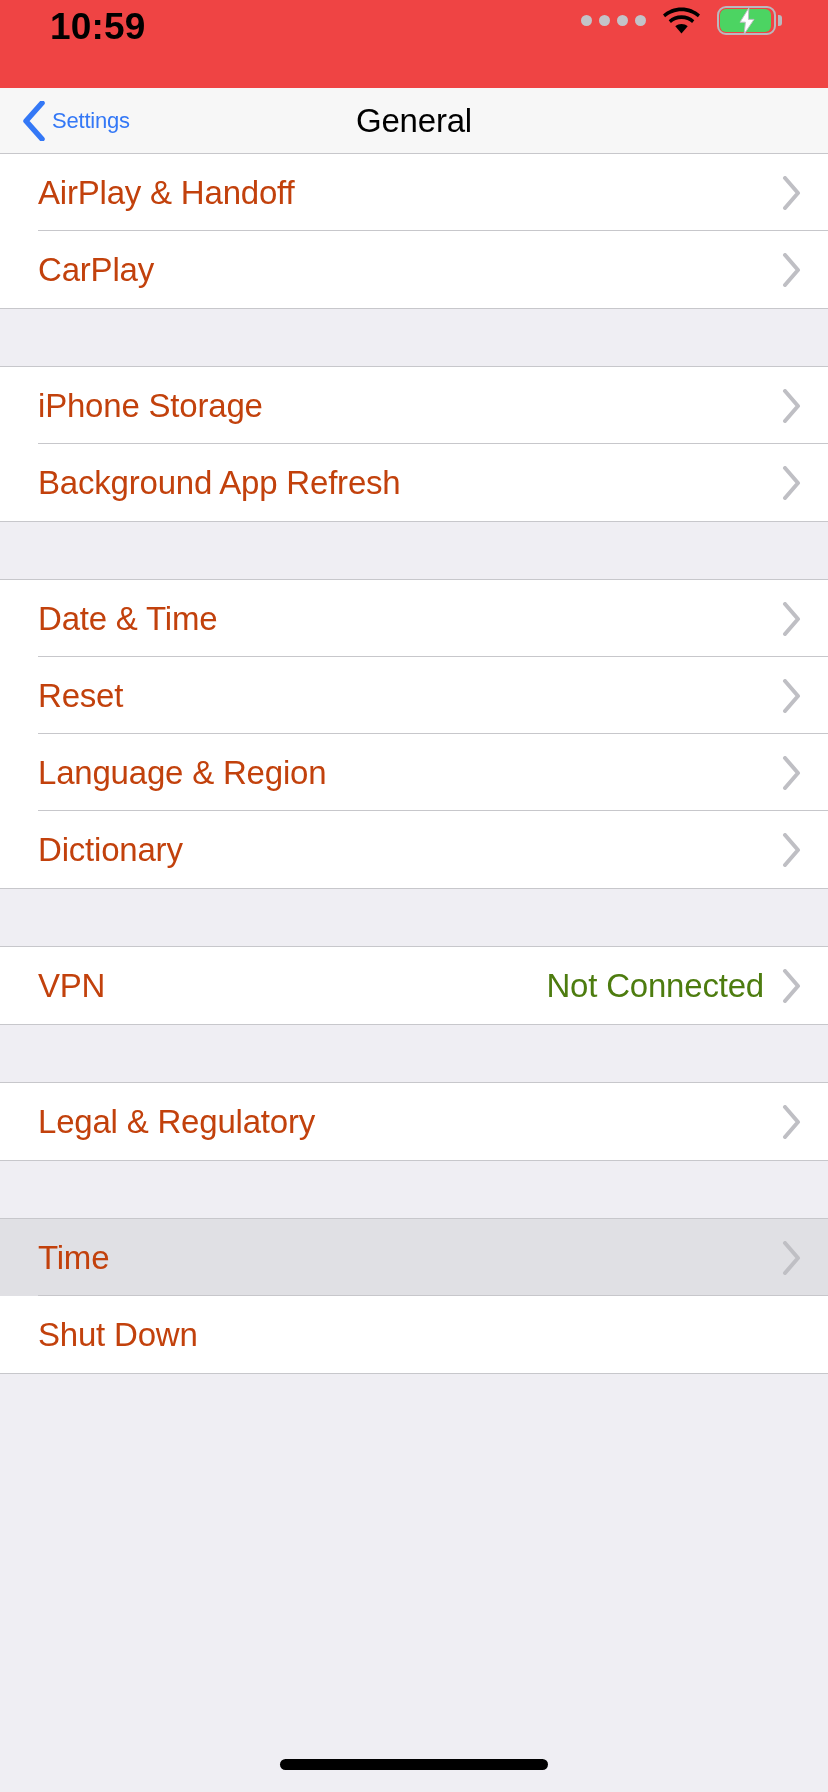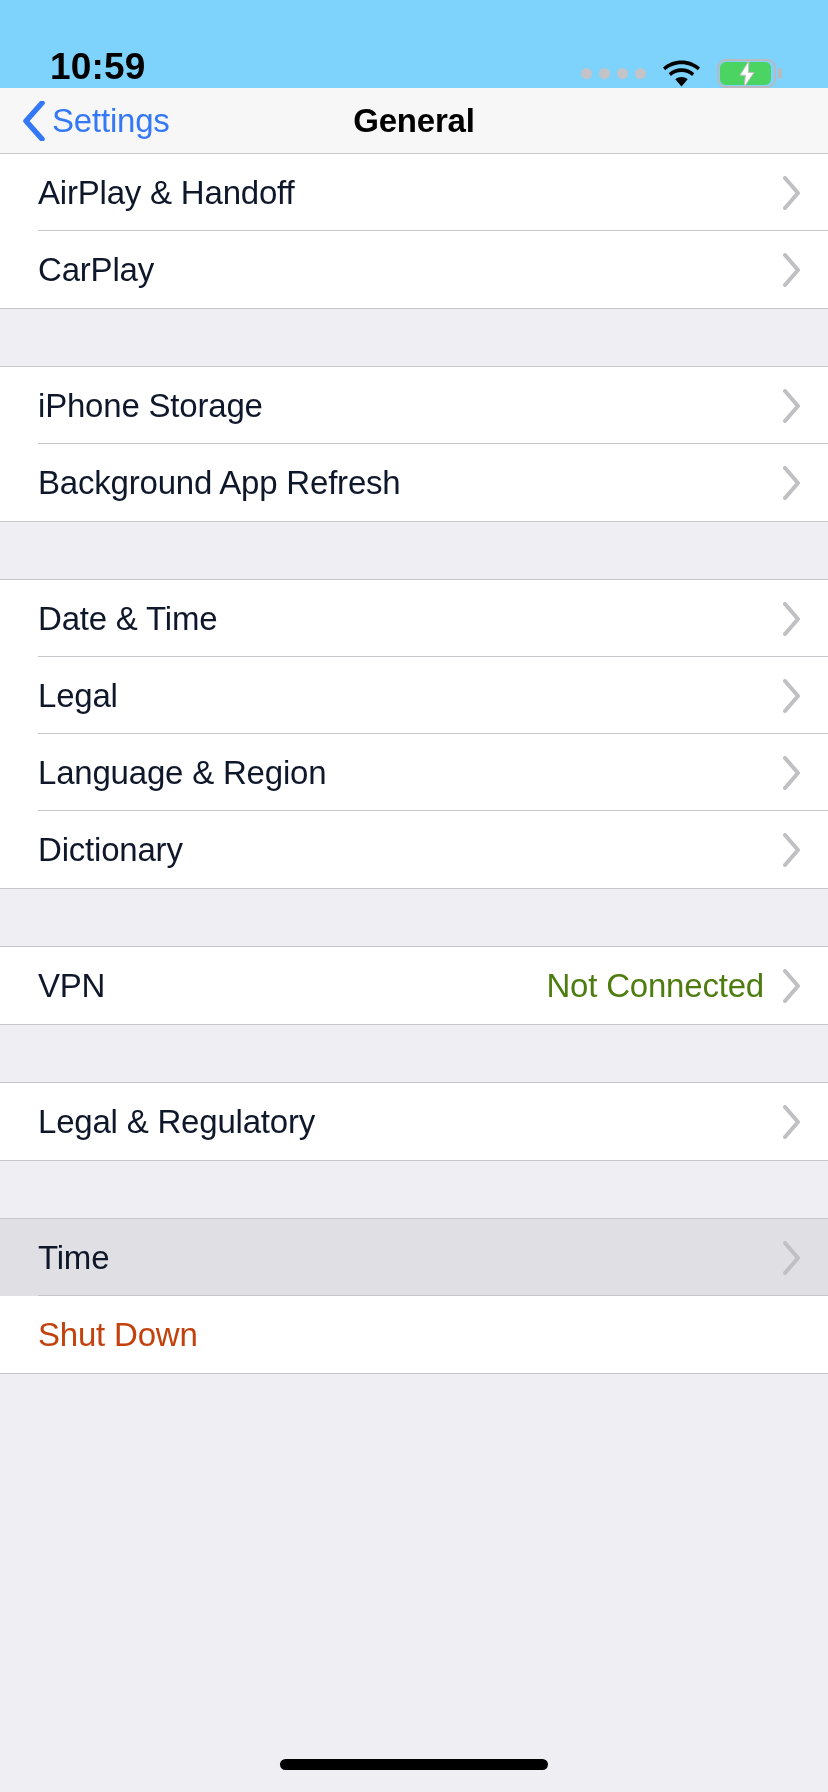--- a/index.html
+++ b/index.html
@@ -8,22 +8,22 @@
     background:#EFEEF3;
     font-family:"Liberation Sans","DejaVu Sans",sans-serif;
     -webkit-font-smoothing:antialiased;
     overflow:hidden;
   }
   .phone { position:relative; width:828px; height:1792px; background:#EFEEF3; }
 
   
   .statusbar {
     position:absolute; top:0; left:0; right:0; height:88px;
-    background:#7dd3fc;
-    display:flex; align-items:flex-end; justify-content:space-between;
+    background:#ef4444;
+    display:flex; align-items:flex-start; justify-content:space-between;
     padding:0 52px 0 50px;
   }
   .status-time {
     font-size:37px; font-weight:600; color:#000;
     letter-spacing:0.2px; margin-top:6px;
   }
   .status-right { display:flex; align-items:center; gap:17px; margin-top:6px; }
   .sig-dots { display:flex; align-items:center; gap:7px; }
   .sig-dots i { display:block; width:11px; height:11px; border-radius:50%; background:#C3C3C8; }
   .wifi { display:block; }
@@ -49,24 +49,24 @@
   .navbar {
     position:absolute; top:88px; left:0; right:0; height:65px;
     background:#F7F7F7;
     display:flex; align-items:center;
   }
   .back {
     position:absolute; left:22px; display:flex; align-items:center;
     gap:6px; cursor:pointer;
   }
   .back .chev { display:block; }
-  .back .lbl { font-size:33px; color:#3478F6; letter-spacing:-0.2px; }
+  .back .lbl { font-size:22px; color:#3478F6; letter-spacing:-0.2px; }
   .nav-title {
     width:100%; text-align:center;
-    font-size:33px; font-weight:700; color:#000; letter-spacing:-0.2px;
+    font-size:33px; font-weight:400; color:#000; letter-spacing:-0.2px;
   }
 
   
   .content {
     position:absolute; top:153px; left:0; right:0; bottom:0;
     background:#EFEEF3; overflow:hidden;
   }
   .group { background:#FFFFFF; border-top:1px solid #C7C7CB; border-bottom:1px solid #C7C7CB; }
   .group + .gap, .gap { height:57px; background:#EFEEF3; }
 
@@ -76,21 +76,21 @@
     padding:0 26px 0 38px;
     background:#FFFFFF;
     cursor:pointer;
   }
   .row.pressed { background:#E0E0E4; }
   .row .sep {
     position:absolute; left:38px; right:0; bottom:0; height:1px; background:#C7C7CB;
   }
   .row:last-child .sep { display:none; }
   .row .label {
-    font-size:33px; color:#0f172a; letter-spacing:-0.2px; flex:1 1 auto;
+    font-size:33px; color:#c2410c; letter-spacing:-0.2px; flex:1 1 auto;
     white-space:nowrap;
   }
   .row .label.blue { color:#c2410c; }
   .row .value {
     font-size:33px; color:#4d7c0f; letter-spacing:-0.2px;
     margin-right:18px; white-space:nowrap;
   }
   .row .disclosure { display:flex; align-items:center; }
 
   
@@ -184,21 +184,21 @@
         <div class="row">
           <span class="label">Date &amp; Time</span>
           <span class="disclosure">
             <svg width="20" height="34" viewBox="0 0 20 34">
               <path d="M3 2 L16 17 L3 32" fill="none" stroke="#BFBFC4" stroke-width="4" stroke-linecap="round" stroke-linejoin="round"></path>
             </svg>
           </span>
           <span class="sep"></span>
         </div>
         <div class="row">
-          <span class="label">Legal</span>
+          <span class="label">Reset</span>
           <span class="disclosure">
             <svg width="20" height="34" viewBox="0 0 20 34">
               <path d="M3 2 L16 17 L3 32" fill="none" stroke="#BFBFC4" stroke-width="4" stroke-linecap="round" stroke-linejoin="round"></path>
             </svg>
           </span>
           <span class="sep"></span>
         </div>
         <div class="row">
           <span class="label">Language &amp; Region</span>
           <span class="disclosure">

